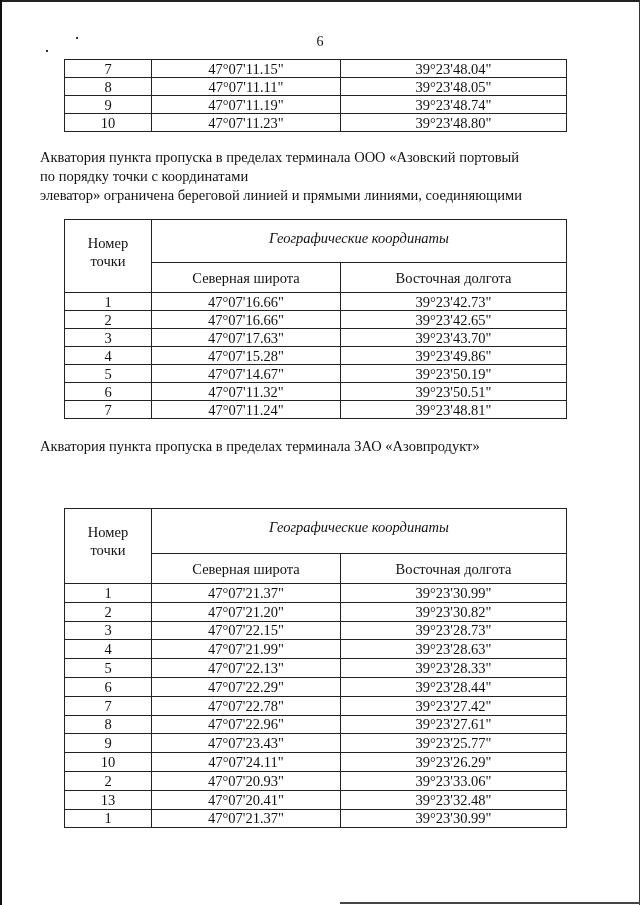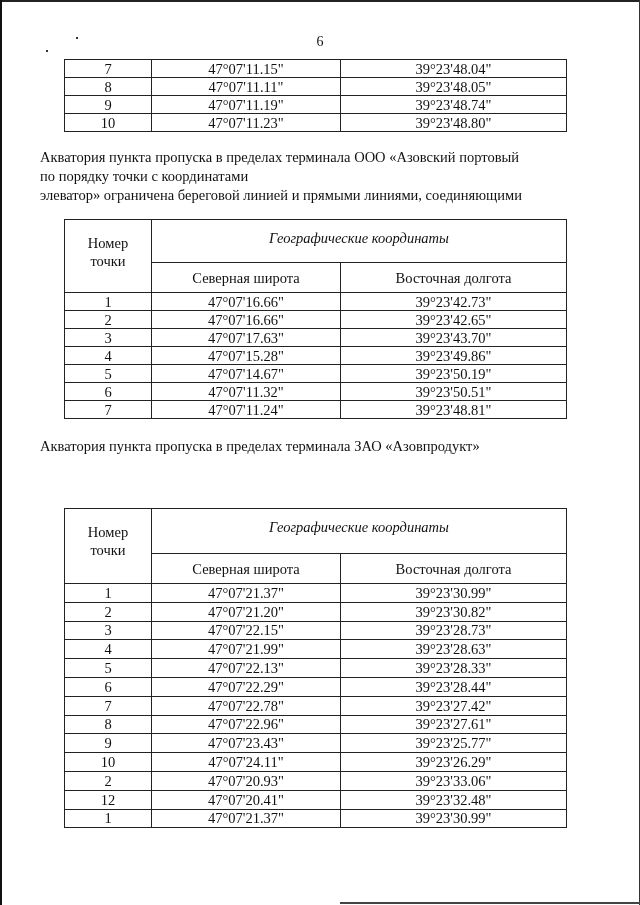--- a/index.html
+++ b/index.html
@@ -203,21 +203,21 @@
         <td>10</td>
         <td>47°07'24.11"</td>
         <td>39°23'26.29"</td>
       </tr>
       <tr style="height: 18.8px;">
         <td>2</td>
         <td>47°07'20.93"</td>
         <td>39°23'33.06"</td>
       </tr>
       <tr style="height: 18.8px;">
-        <td>12</td>
+        <td>13</td>
         <td>47°07'20.41"</td>
         <td>39°23'32.48"</td>
       </tr>
       <tr style="height: 18.8px;">
         <td>1</td>
         <td>47°07'21.37"</td>
         <td>39°23'30.99"</td>
       </tr>
     </tbody>
 </table>

